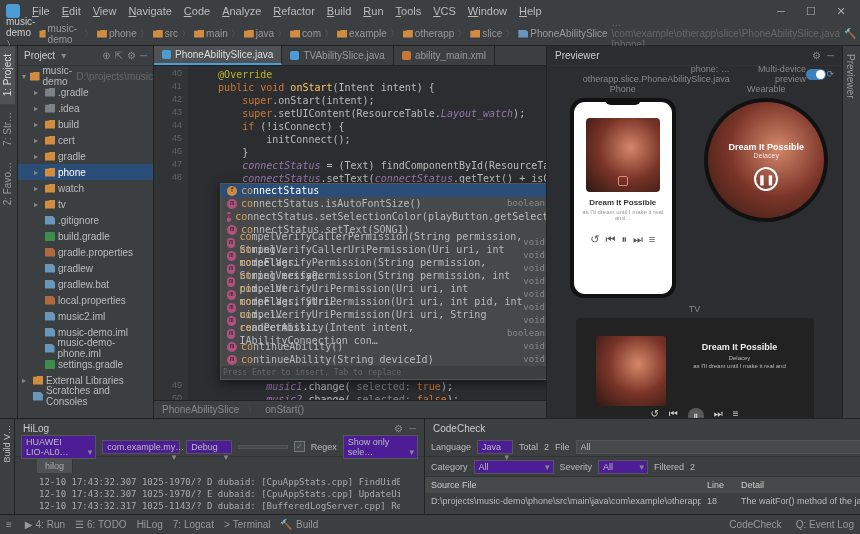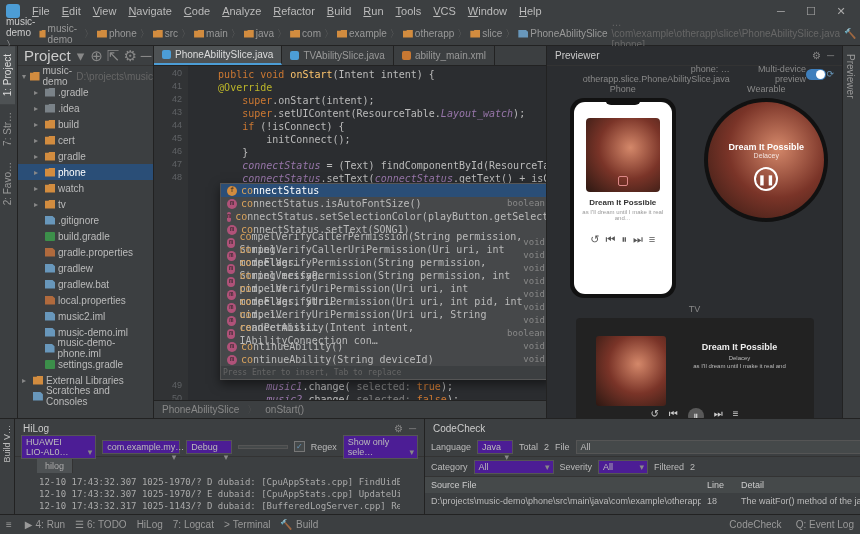--- a/index.html
+++ b/index.html
@@ -116,21 +116,21 @@
   display: flex;
   flex-direction: column;
   overflow: hidden;
 }
 .panel-header {
   display: flex;
   align-items: center;
   height: 20px;
   padding: 0 6px;
   gap: 6px;
-  font-size: 15px;
+  font-size: 10px;
   color: #ccc;
   border-bottom: 1px solid #333;
 }
 .panel-header .hdr-icons { margin-left: auto; display: flex; gap: 4px; color: #888; }
 .project-tree {
   flex: 1;
   overflow-y: auto;
   padding: 2px 0;
   font-size: 10px;
 }
@@ -832,22 +832,22 @@
           <div class="ln"></div>
           <div class="ln"></div>
           <div class="ln"></div>
           <div class="ln"></div>
           <div class="ln"></div>
           <div class="ln"></div>
           <div class="ln">49</div>
           <div class="ln">50</div>
         </div>
       <div class="code-area" id="code-area">
-        <div class="code-line">    <span class="kw">public void</span> <span class="id">onStart</span>(Intent intent) {</div>
-          <div class="code-line">    <span class="ann">@Override</span></div>
+        <div class="code-line">    <span class="ann">@Override</span></div>
+          <div class="code-line">    <span class="kw">public void</span> <span class="id">onStart</span>(Intent intent) {</div>
           <div class="code-line">        <span class="kw">super</span>.onStart(intent);</div>
           <div class="code-line">        <span class="kw">super</span>.setUIContent(ResourceTable.<span class="fld">Layout_watch</span>);</div>
           <div class="code-line">        <span class="kw">if</span> (!isConnect) {</div>
           <div class="code-line">            initConnect();</div>
           <div class="code-line">        }</div>
           <div class="code-line">        <span class="fld">connectStatus</span> = (Text) findComponentById(ResourceTable.);</div>
           <div class="code-line">        <span class="fld">connectStatus</span>.setText(<span class="fld">connectStatus</span>.getText() + isConnect);</div>
           <div class="code-line">        co</div>
           <div class="code-line"></div>
           <div class="code-line"></div>

